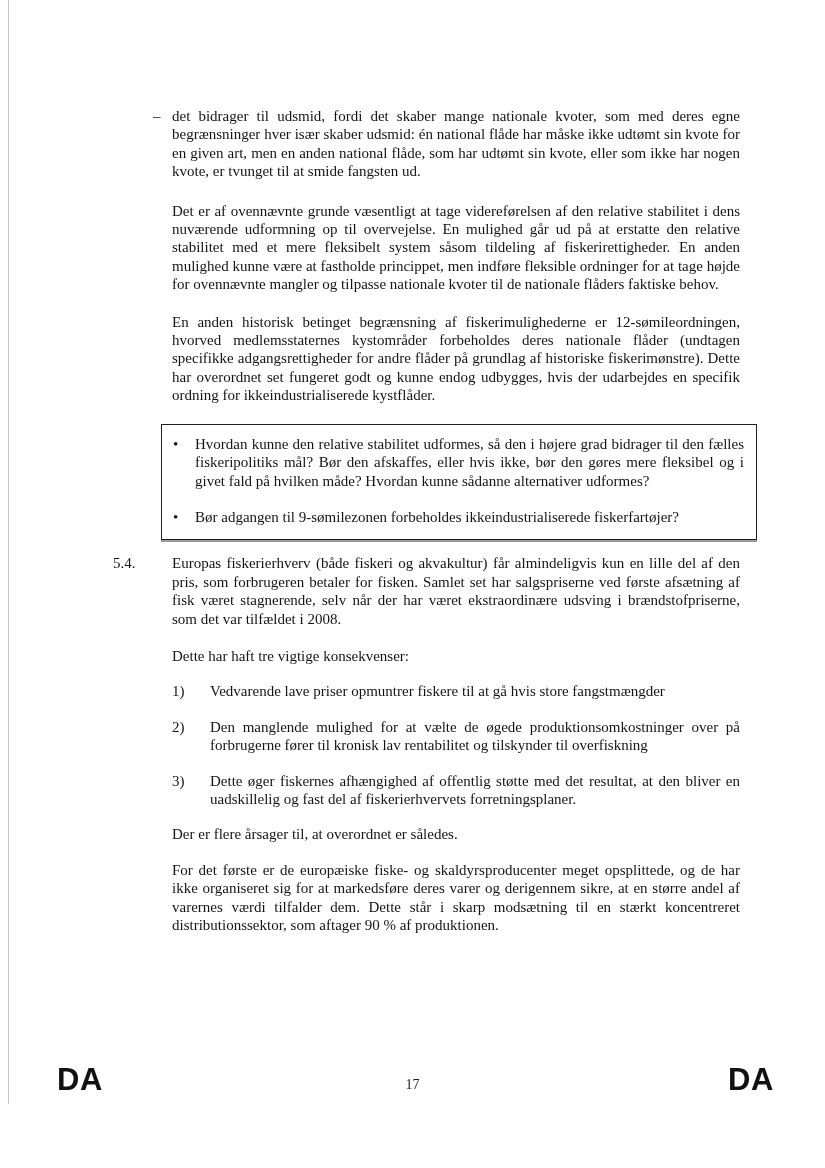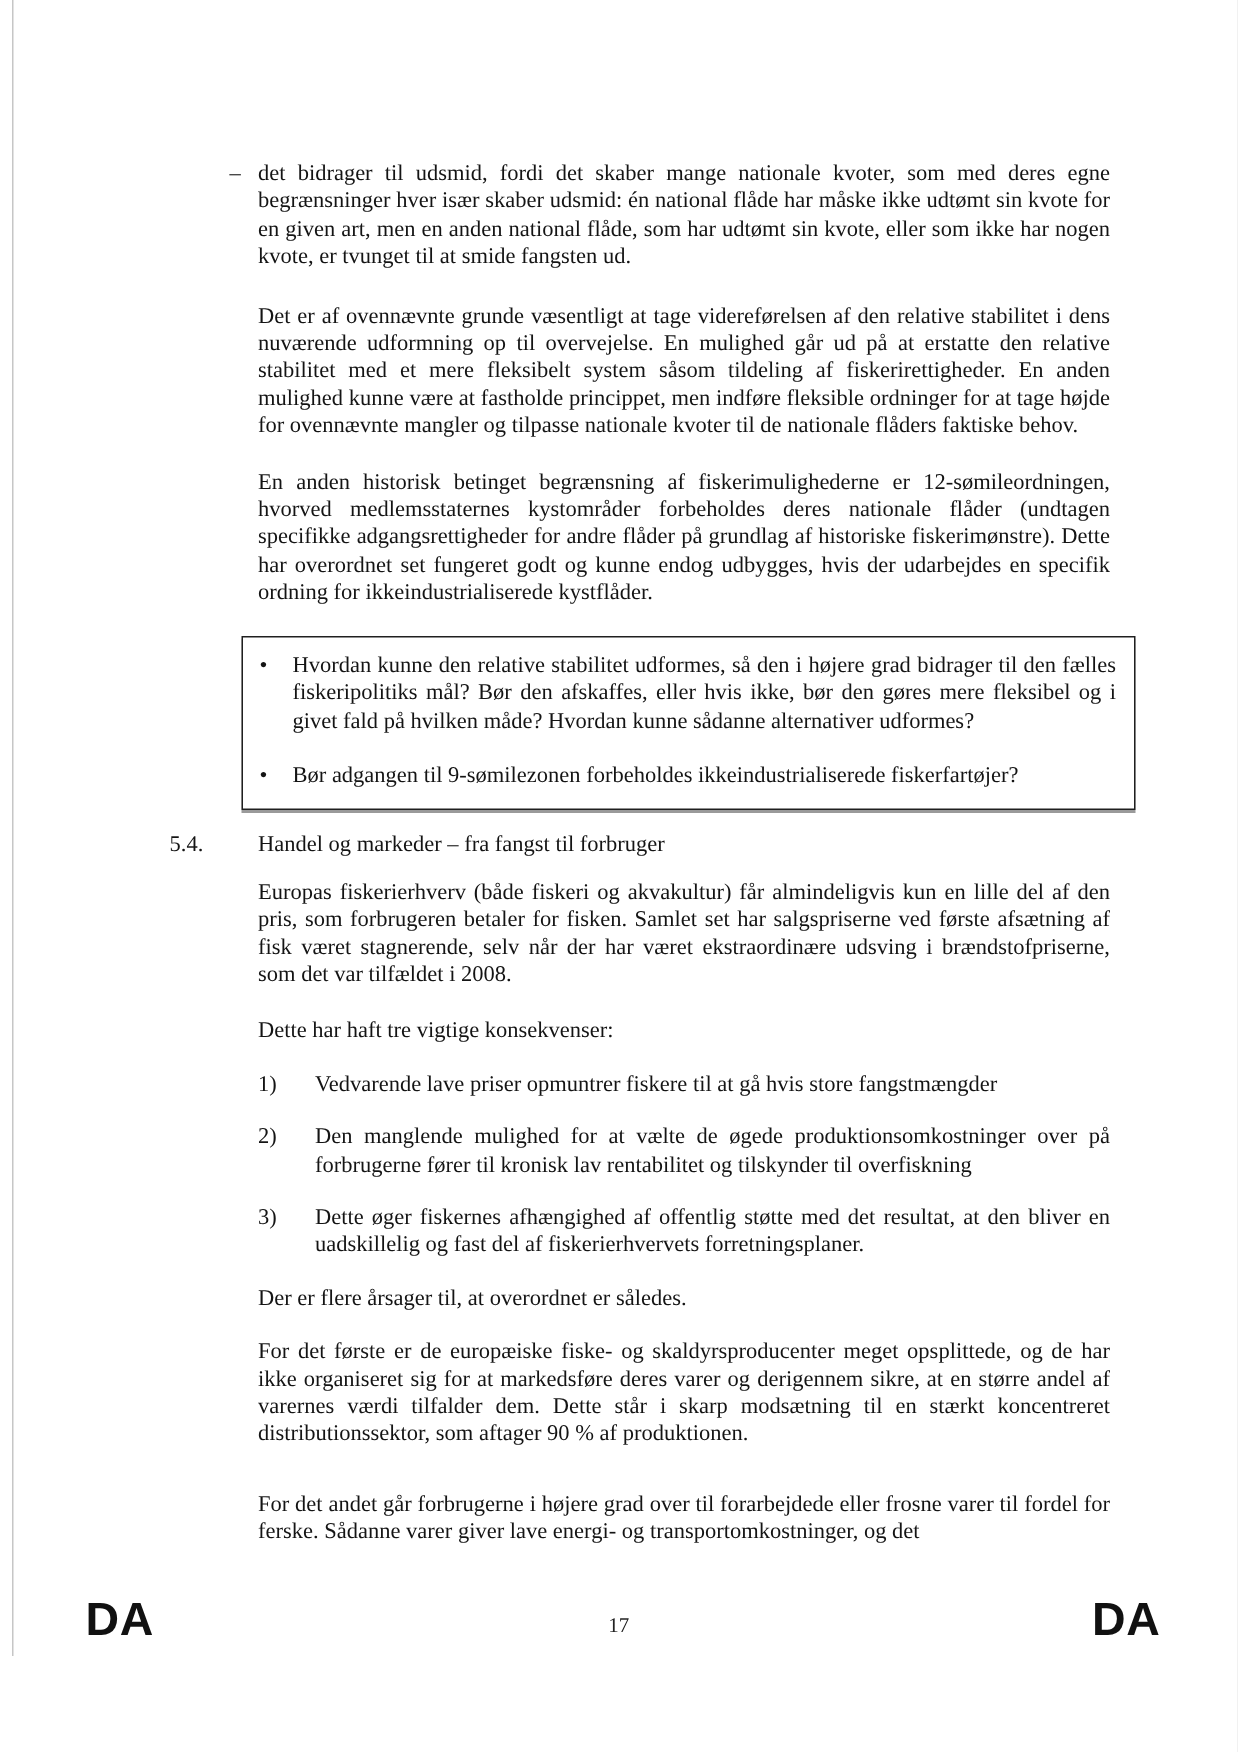--- a/index.html
+++ b/index.html
@@ -117,21 +117,20 @@
         <span class="qb-text">Hvordan kunne den relative stabilitet udformes, så den i højere grad bidrager til den fælles fiskeripolitiks mål? Bør den afskaffes, eller hvis ikke, bør den gøres mere fleksibel og i givet fald på hvilken måde? Hvordan kunne sådanne alternativer udformes?</span>
       </div>
       <div class="qb-item">
         <span class="qb-bullet">•</span>
         <span class="qb-text">Bør adgangen til 9-sømilezonen forbeholdes ikkeindustrialiserede fiskerfartøjer?</span>
       </div>
     </div>
 
     <div class="section-heading">
       <span class="section-number">5.4.</span>
-      <span>Handel og markeder – fra fangst til forbruger</span>
     </div>
 
     <p class="para">Europas fiskerierhverv (både fiskeri og akvakultur) får almindeligvis kun en lille del af den pris, som forbrugeren betaler for fisken. Samlet set har salgspriserne ved første afsætning af fisk været stagnerende, selv når der har været ekstraordinære udsving i brændstofpriserne, som det var tilfældet i 2008.</p>
 
     <p class="para" style="margin-bottom:17px">Dette har haft tre vigtige konsekvenser:</p>
 
     <div class="numbered-item">
       <span class="num-col">1)</span>
       <span class="num-text">Vedvarende lave priser opmuntrer fiskere til at gå hvis store fangstmængder</span>
     </div>
@@ -141,21 +140,20 @@
     </div>
     <div class="numbered-item">
       <span class="num-col">3)</span>
       <span class="num-text">Dette øger fiskernes afhængighed af offentlig støtte med det resultat, at den bliver en uadskillelig og fast del af fiskerierhvervets forretningsplaner.</span>
     </div>
 
     <p class="para" style="margin-bottom:17px">Der er flere årsager til, at overordnet er således.</p>
 
     <p class="para" style="margin-bottom:28px">For det første er de europæiske fiske- og skaldyrsproducenter meget opsplittede, og de har ikke organiseret sig for at markedsføre deres varer og derigennem sikre, at en større andel af varernes værdi tilfalder dem. Dette står i skarp modsætning til en stærkt koncentreret distributionssektor, som aftager 90 % af produktionen.</p>
 
-    <p class="para">For det andet går forbrugerne i højere grad over til forarbejdede eller frosne varer til fordel for ferske. Sådanne varer giver lave energi- og transportomkostninger, og det</p>
 
   </div>
 
   <div class="footer-lang left">DA</div>
   <div class="footer-page-number">17</div>
   <div class="footer-lang right">DA</div>
 
 </div>
 
 </body></html>

